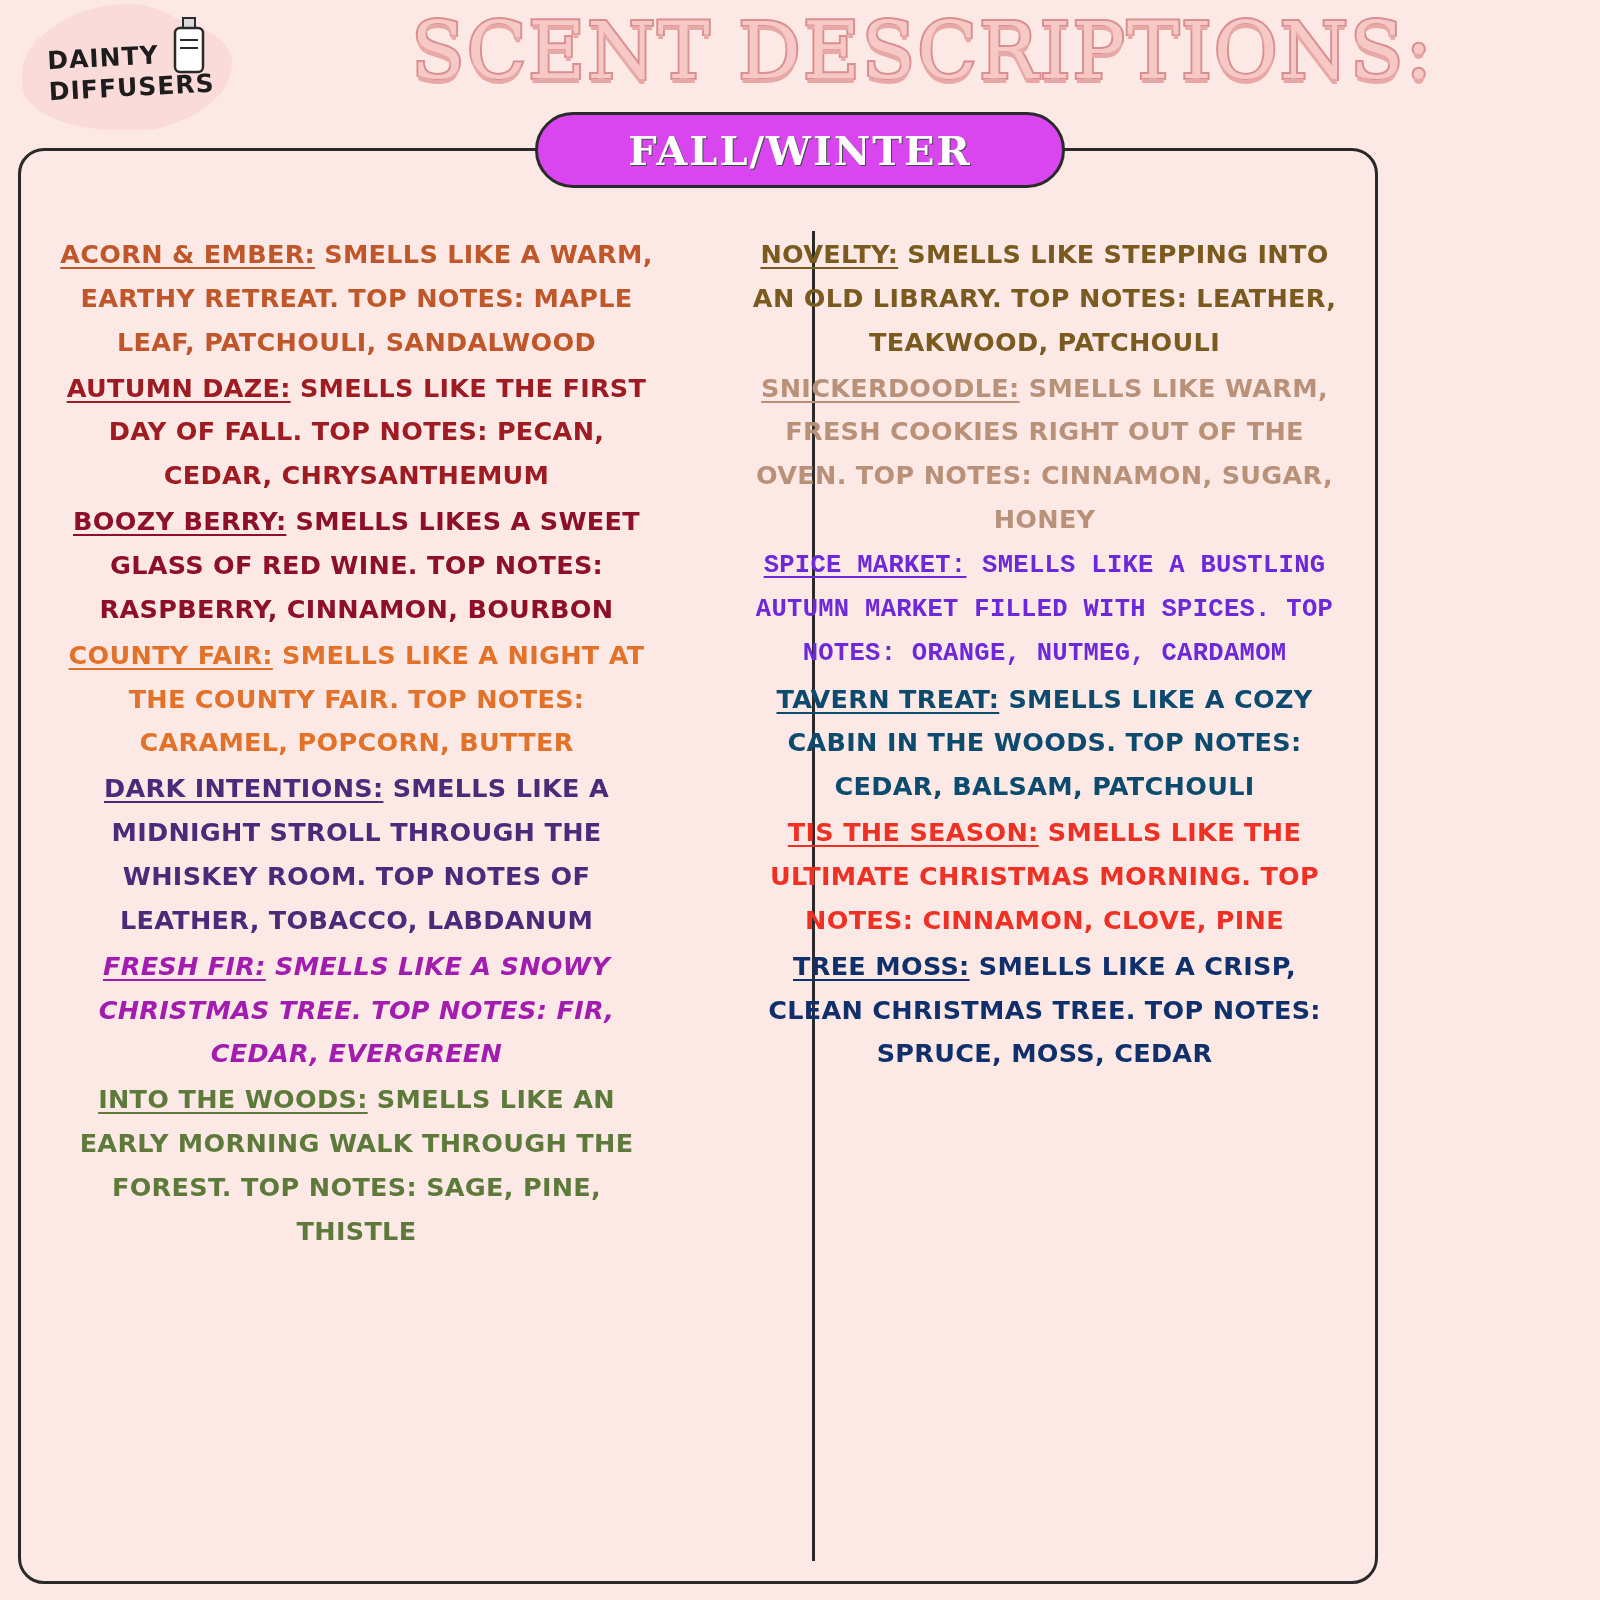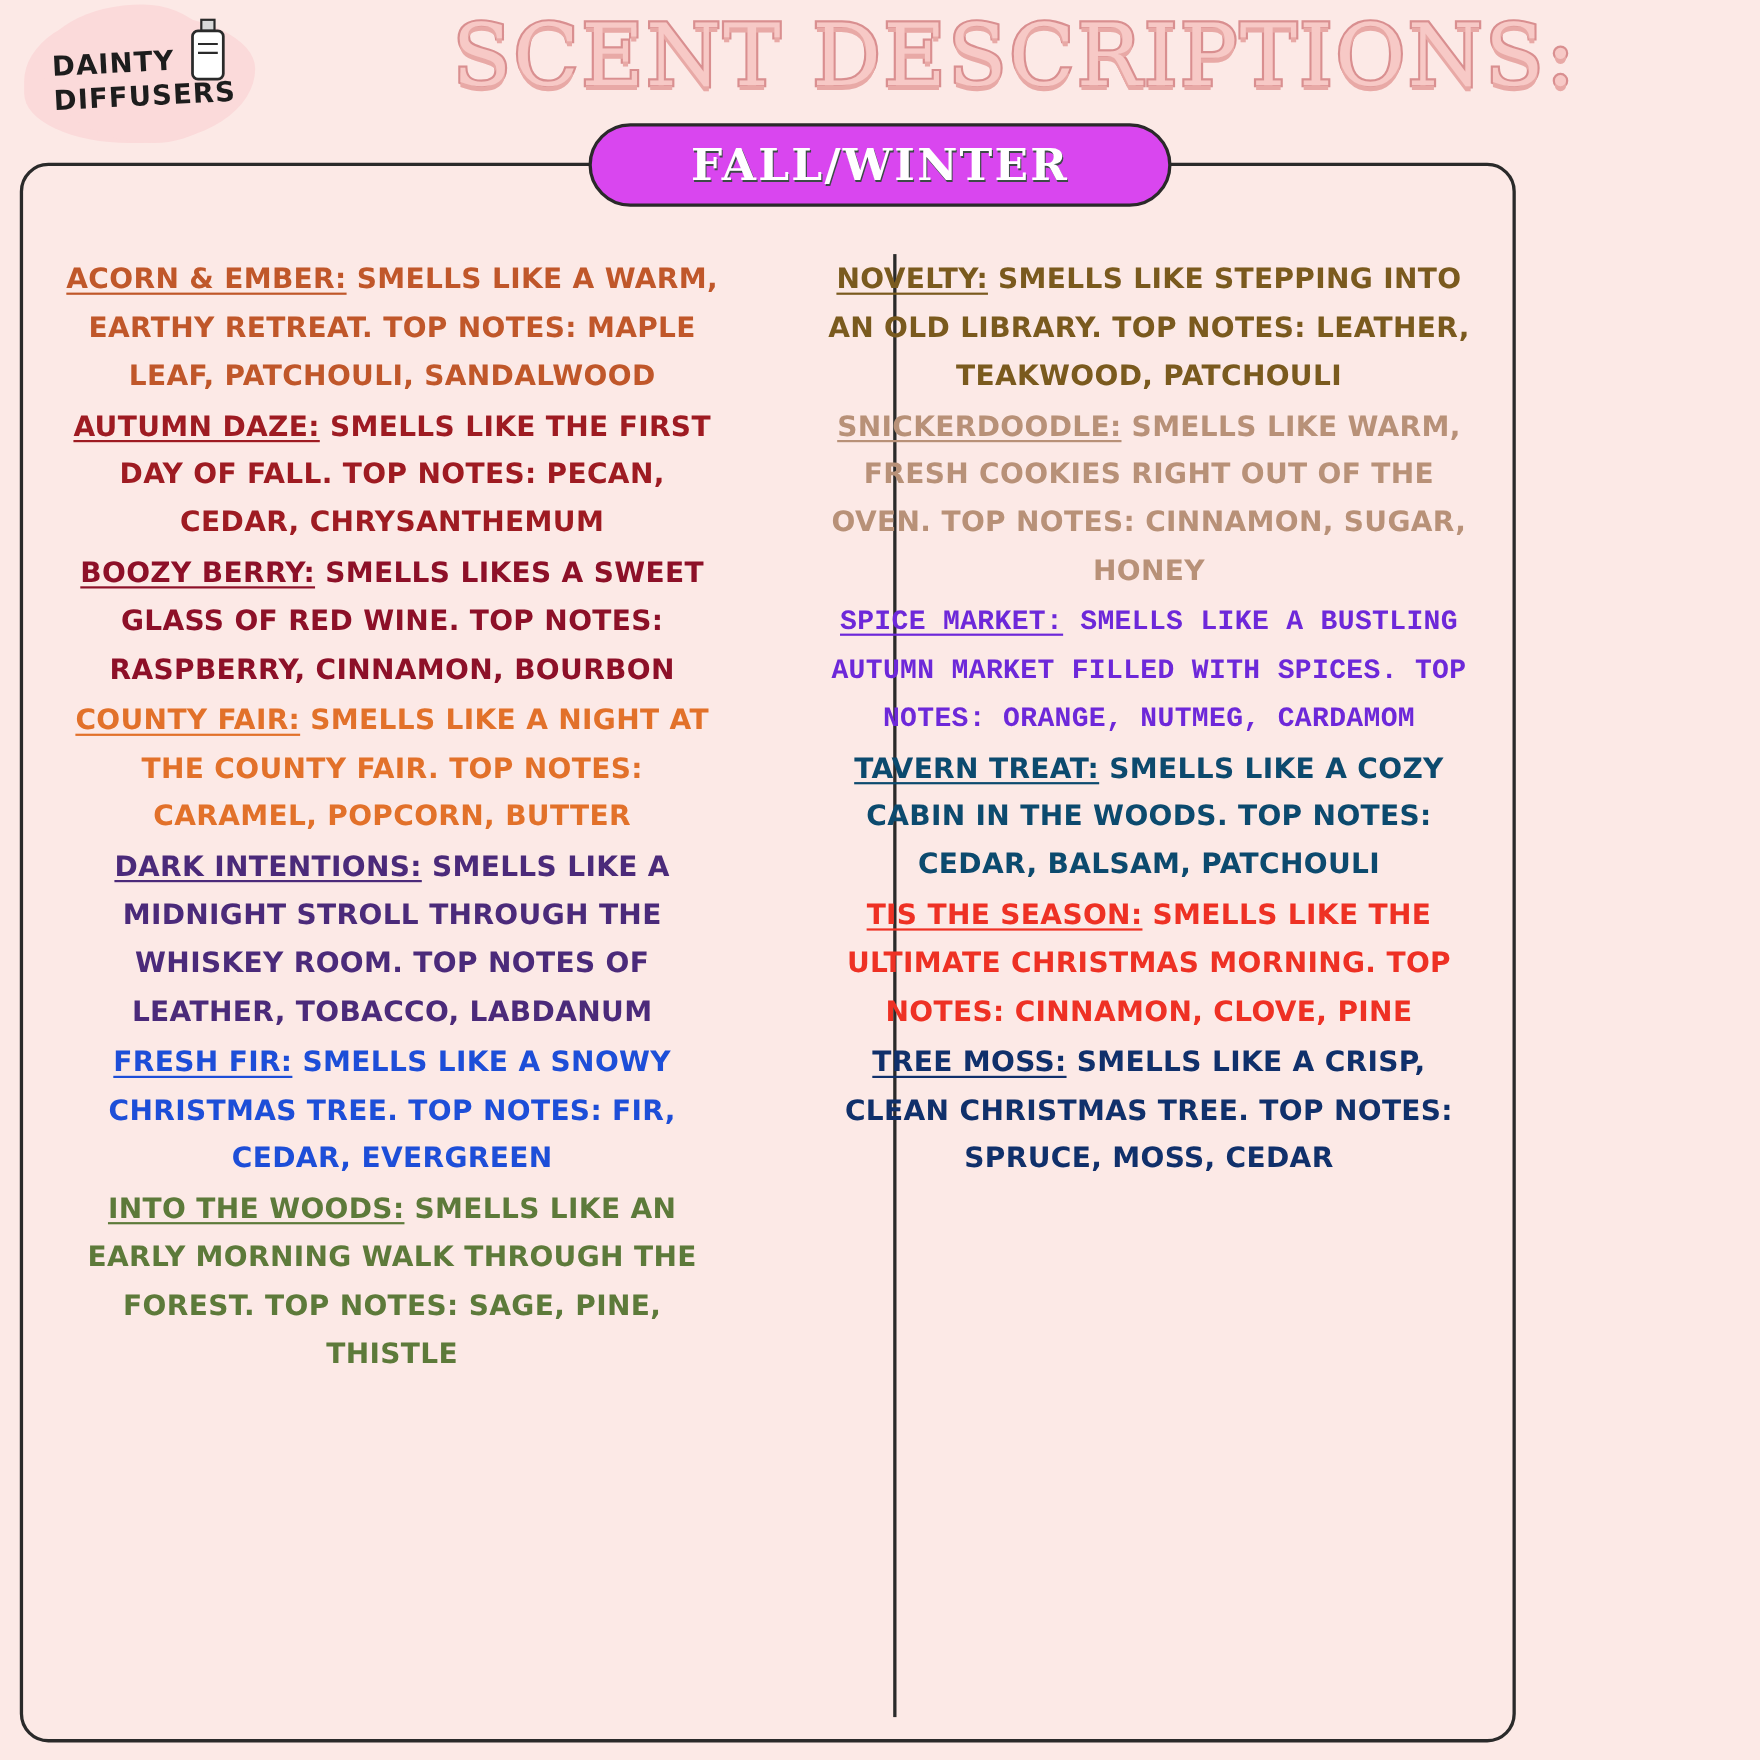--- a/index.html
+++ b/index.html
@@ -197,21 +197,21 @@
       </div>
       <div class="entry" style="color: rgb(141, 16, 40);">
         <span class="name">BOOZY BERRY:</span><span class="desc"> SMELLS LIKES A SWEET GLASS OF RED WINE. TOP NOTES: RASPBERRY, CINNAMON, BOURBON</span>
       </div>
       <div class="entry" style="color: rgb(226, 113, 42);">
         <span class="name">COUNTY FAIR:</span><span class="desc"> SMELLS LIKE A NIGHT AT THE COUNTY FAIR. TOP NOTES: CARAMEL, POPCORN, BUTTER</span>
       </div>
       <div class="entry" style="color: rgb(75, 42, 122);">
         <span class="name">DARK INTENTIONS:</span><span class="desc"> SMELLS LIKE A MIDNIGHT STROLL THROUGH THE WHISKEY ROOM. TOP NOTES OF LEATHER, TOBACCO, LABDANUM</span>
       </div>
-      <div class="entry" style="color: #1d4ed8;">
+      <div class="entry" style="color: #a21caf; font-style: italic;">
         <span class="name">FRESH FIR:</span><span class="desc"> SMELLS LIKE A SNOWY CHRISTMAS TREE. TOP NOTES: FIR, CEDAR, EVERGREEN</span>
       </div>
       <div class="entry" style="color: rgb(93, 122, 58);">
         <span class="name">INTO THE WOODS:</span><span class="desc"> SMELLS LIKE AN EARLY MORNING WALK THROUGH THE FOREST. TOP NOTES: SAGE, PINE, THISTLE</span>
       </div>
     </div>
 
     <div class="col right">
       <div class="entry" style="color: rgb(122, 90, 30);">
         <span class="name">NOVELTY:</span><span class="desc"> SMELLS LIKE STEPPING INTO AN OLD LIBRARY. TOP NOTES: LEATHER, TEAKWOOD, PATCHOULI</span>

